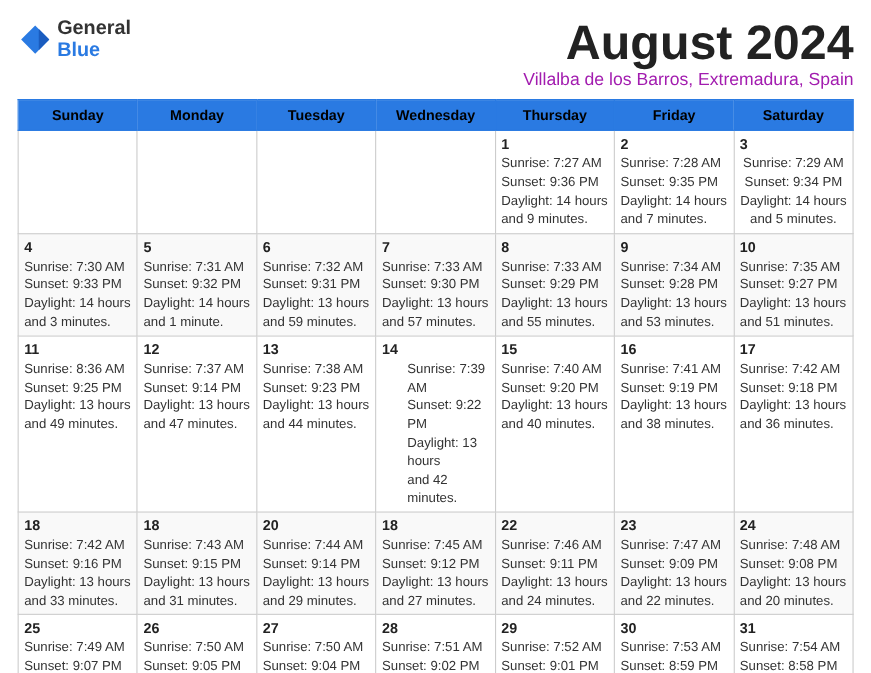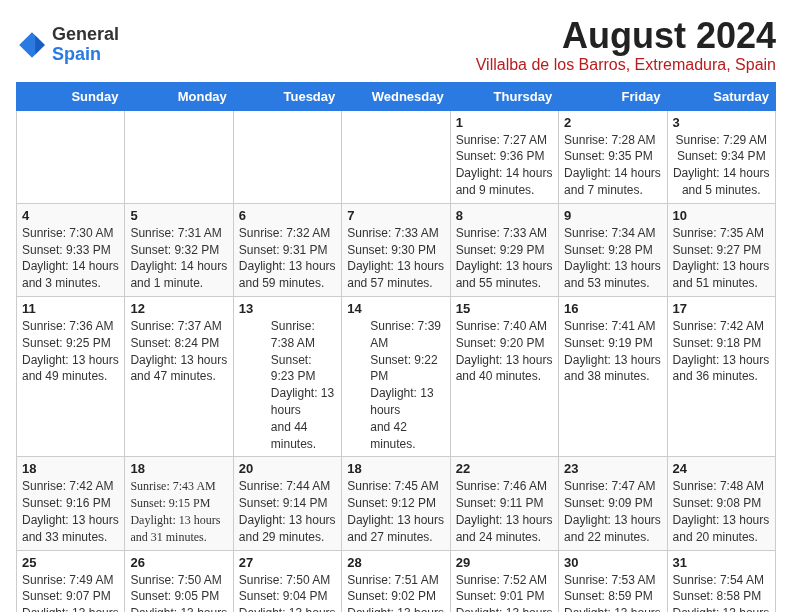--- a/index.html
+++ b/index.html
@@ -6,21 +6,21 @@
     body {
       font-family: Arial, sans-serif;
       background: #fff;
       width: 792px;
       min-height: 612px;
       padding: 16px;
     }
     .header-area {
       display: flex;
       justify-content: space-between;
-      align-items: center;
+      align-items: flex-start;
       margin-bottom: 8px;
     }
     .logo {
       display: flex;
       align-items: center;
       gap: 4px;
     }
     .logo-text {
       font-size: 18px;
       font-weight: bold;
@@ -29,38 +29,38 @@
     .logo-text .general { color: #333; }
     .logo-text .blue { color: #2a7ae2; }
     .logo-icon {
       width: 32px;
       height: 32px;
     }
     .title-block {
       text-align: right;
     }
     .month-title {
-      font-size: 36px;
+      font-size: 44px;
       font-weight: bold;
       color: #222;
       line-height: 1.1;
     }
     .location-title {
       font-size: 16px;
-      color: #b91c1c;
+      color: #a21caf;
     }
     .calendar {
       width: 100%;
       border-collapse: collapse;
       font-size: 11px;
     }
     .calendar th {
       background-color: #2a7ae2;
-      color: #ffffff;
-      text-align: right;
+      color: #000000;
+      text-align: center;
       padding: 6px 6px;
       font-size: 13px;
       font-weight: bold;
       border: 1px solid #2a7ae2;
     }
     .calendar td {
       border: 1px solid #ccc;
       vertical-align: top;
       padding: 4px 5px;
       width: 108px;
@@ -89,21 +89,21 @@
 <body>
 
 <div class="header-area">
   <div class="logo">
     <svg class="logo-icon" viewBox="0 0 40 40">
       <polygon points="20,4 36,20 20,36 4,20" fill="#2a7ae2"></polygon>
       <polygon points="24,8 36,20 24,32" fill="#1a5cbf"></polygon>
     </svg>
     <div class="logo-text">
       <div><span class="general">General</span></div>
-      <div><span class="blue">Spain</span></div>
+      <div><span class="blue">Blue</span></div>
     </div>
   </div>
   <div class="title-block">
     <div class="month-title">August 2024</div>
     <div class="location-title">Villalba de los Barros, Extremadura, Spain</div>
   </div>
 </div>
 
 <table class="calendar">
   <thead>
@@ -192,35 +192,35 @@
           <div class="day-num">10</div>
           <div class="day-info" style="white-space: pre-line;">Sunrise: 7:35 AM
 Sunset: 9:27 PM
 Daylight: 13 hours
 and 51 minutes.</div>
         </td>
       </tr>
       <tr>
         <td>
           <div class="day-num">11</div>
-          <div class="day-info" style="white-space: pre-line;">Sunrise: 7:36 AM
+          <div class="day-info" style="white-space: pre-line;">Sunrise: 8:36 AM
 Sunset: 9:25 PM
 Daylight: 13 hours
 and 49 minutes.</div>
         </td>
         <td>
           <div class="day-num">12</div>
           <div class="day-info" style="white-space: pre-line;">Sunrise: 7:37 AM
-Sunset: 8:24 PM
+Sunset: 9:14 PM
 Daylight: 13 hours
 and 47 minutes.</div>
         </td>
         <td>
           <div class="day-num">13</div>
-          <div class="day-info" style="white-space: pre-line; margin-left: 32px;">Sunrise: 7:38 AM
+          <div class="day-info" style="white-space: pre-line;">Sunrise: 7:38 AM
 Sunset: 9:23 PM
 Daylight: 13 hours
 and 44 minutes.</div>
         </td>
         <td>
           <div class="day-num">14</div>
           <div class="day-info" style="white-space: pre-line; margin-left: 23px;">Sunrise: 7:39 AM
 Sunset: 9:22 PM
 Daylight: 13 hours
 and 42 minutes.</div>
@@ -250,21 +250,21 @@
       <tr>
         <td>
           <div class="day-num">18</div>
           <div class="day-info" style="white-space: pre-line;">Sunrise: 7:42 AM
 Sunset: 9:16 PM
 Daylight: 13 hours
 and 33 minutes.</div>
         </td>
         <td>
           <div class="day-num">18</div>
-          <div class="day-info" style="white-space: pre-line; font-family: Liberation Serif, serif;">Sunrise: 7:43 AM
+          <div class="day-info" style="white-space: pre-line;">Sunrise: 7:43 AM
 Sunset: 9:15 PM
 Daylight: 13 hours
 and 31 minutes.</div>
         </td>
         <td>
           <div class="day-num">20</div>
           <div class="day-info" style="white-space: pre-line;">Sunrise: 7:44 AM
 Sunset: 9:14 PM
 Daylight: 13 hours
 and 29 minutes.</div>

